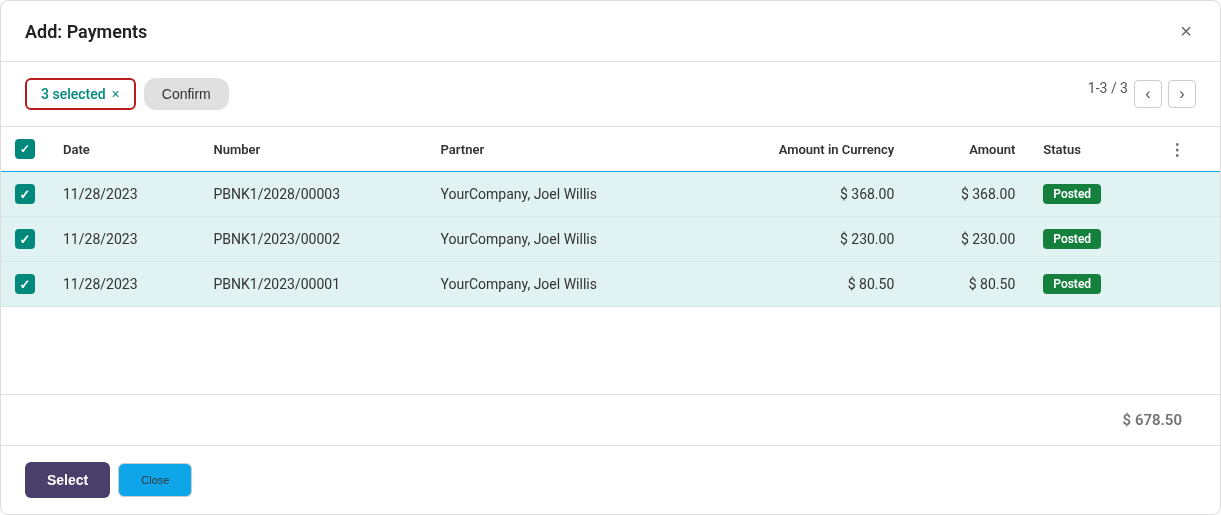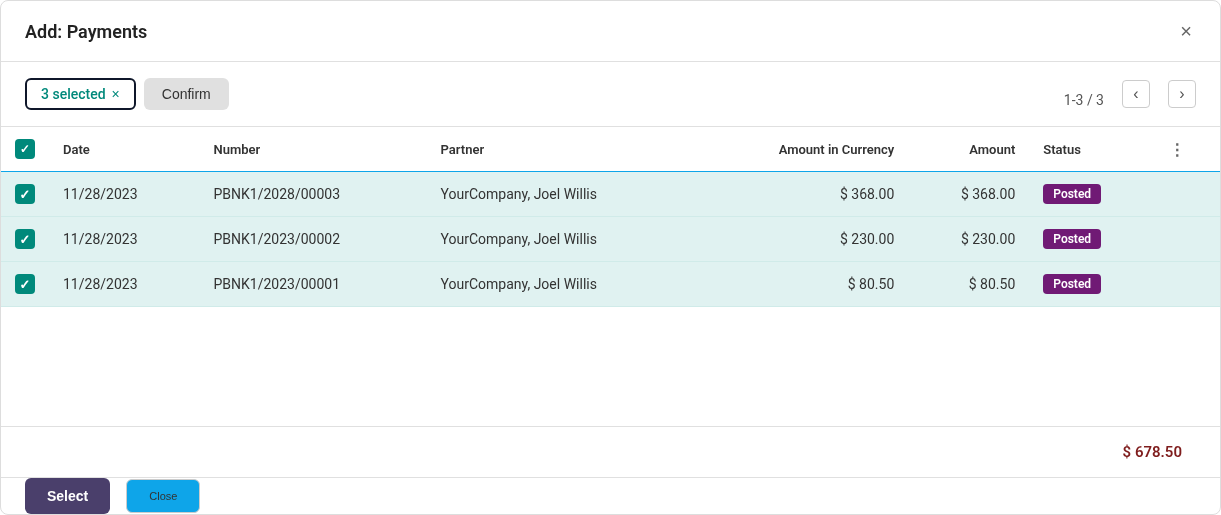--- a/index.html
+++ b/index.html
@@ -48,51 +48,51 @@
     }
     .toolbar-left {
       display: flex;
       align-items: center;
       gap: 8px;
     }
     .selected-badge {
       display: flex;
       align-items: center;
       gap: 6px;
-      border: 2px solid #0f172a;
+      border: 2px solid #b91c1c;
       border-radius: 6px;
       padding: 6px 14px;
       color: #00897b;
       font-weight: 500;
       font-size: 14px;
       background: #fff;
     }
     .selected-badge .x-btn {
       background: none;
       border: none;
       cursor: pointer;
       color: #00897b;
       font-size: 14px;
       padding: 0;
       line-height: 1;
     }
     .confirm-btn {
       background: #e0e0e0;
       border: none;
-      border-radius: 6px;
+      border-radius: 12px;
       padding: 8px 18px;
       font-size: 14px;
       font-weight: 500;
       cursor: pointer;
       color: #333;
     }
     .pagination {
       display: flex;
-      align-items: flex-end;
-      gap: 18px;
+      align-items: flex-start;
+      gap: 6px;
       color: #555;
       font-size: 14px;
     }
     .page-btn {
       background: none;
       border: 1px solid #ccc;
       border-radius: 4px;
       width: 28px;
       height: 28px;
       cursor: pointer;
@@ -166,47 +166,47 @@
       justify-content: center;
       cursor: pointer;
     }
     .header-check::after {
       content: '✓';
       color: #fff;
       font-size: 12px;
       font-weight: bold;
     }
     .status-badge {
-      background: #701a75;
+      background: #15803d;
       color: #fff;
       border-radius: 4px;
       padding: 3px 10px;
       font-size: 12px;
       font-weight: 600;
       display: inline-block;
     }
     .totals-row {
       display: flex;
       justify-content: flex-end;
       padding: 16px 24px;
       font-weight: 600;
       font-size: 15px;
       border-top: 1px solid #e0e0e0;
-      color: #7f1d1d;
+      color: #737373;
     }
     .total-amount {
       min-width: 120px;
       text-align: right;
       padding-right: 14px;
     }
     .footer {
       display: flex;
       align-items: center;
-      gap: 16px;
-      padding: 0 24px;
+      gap: 8px;
+      padding: 16px 24px;
       border-top: 1px solid #e0e0e0;
     }
     .select-btn {
       background: #4a3f6b;
       color: #fff;
       border: none;
       border-radius: 6px;
       padding: 10px 22px;
       font-size: 14px;
       font-weight: 600;

